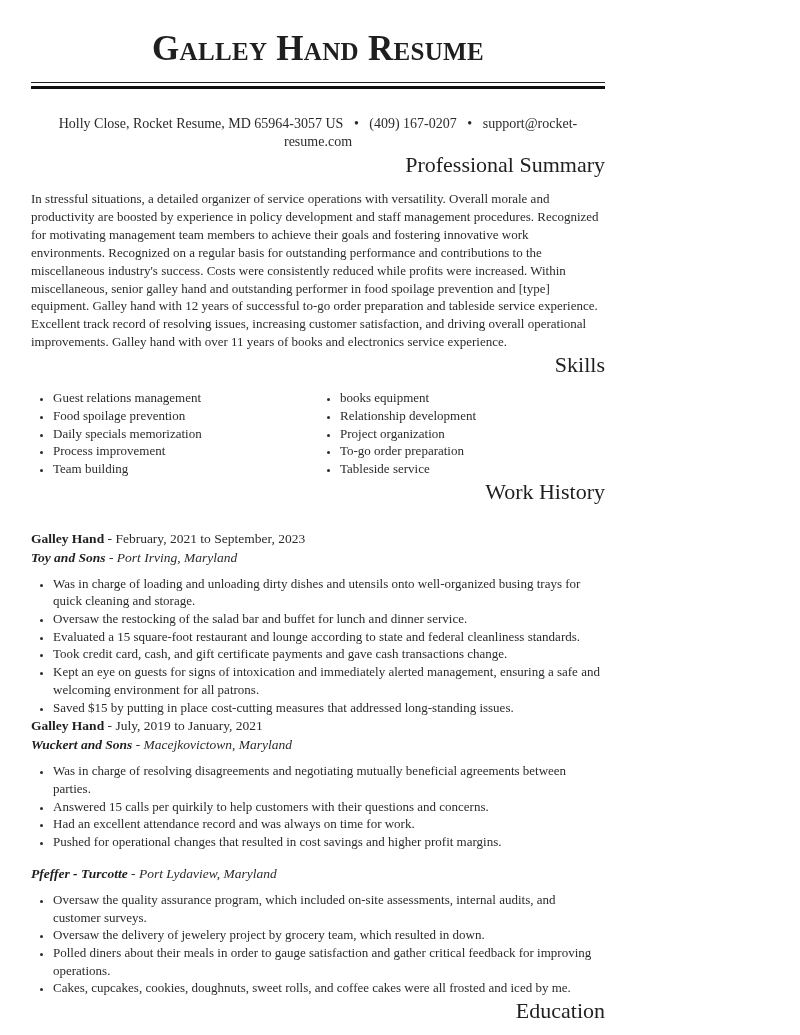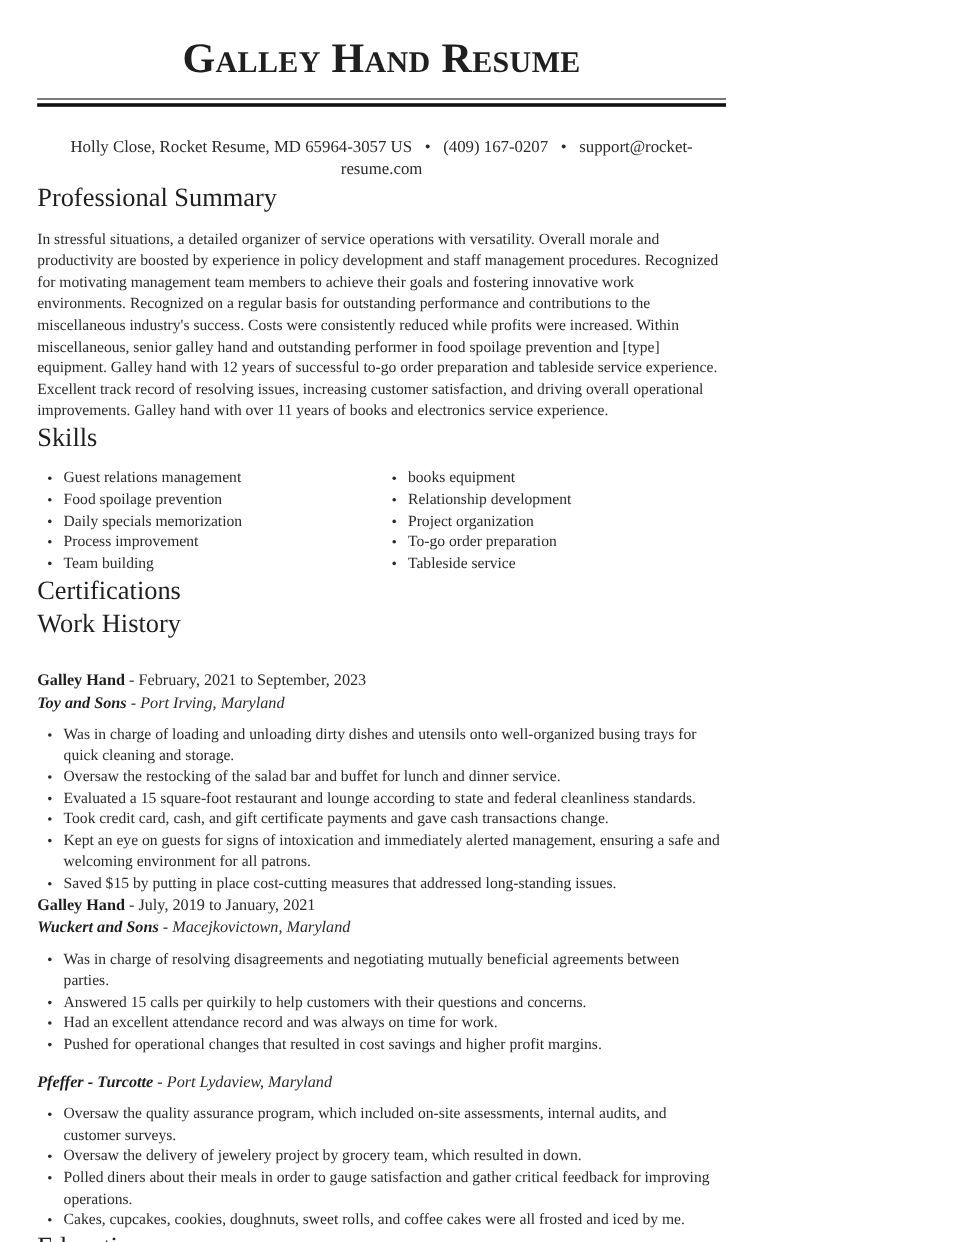--- a/index.html
+++ b/index.html
@@ -53,20 +53,21 @@
     .contact .sep {
       display: inline-block;
       margin: 0 7px;
     }
     h2.section {
       font-weight: normal;
       font-size: 22px;
       color: #1f1f1f;
       margin: 0;
       line-height: 28px;
+      text-align: right;
     }
     .summary-title { margin-top: 30px; }
     .summary {
       font-size: 13px;
       line-height: 17.9px;
       margin: 11px 0 0 0;
       color: #2b2b2b;
     }
     .skills-title { margin-top: 13px; }
     .skills {
@@ -138,21 +139,20 @@
     </ul>
     <ul>
       <li>books equipment</li>
       <li>Relationship development</li>
       <li>Project organization</li>
       <li>To-go order preparation</li>
       <li>Tableside service</li>
     </ul>
   </div>
 
-  <h2 class="section cert-title">Certifications</h2>
 
   <h2 class="section work-title">Work History</h2>
 
   <div class="job job1">
     <div class="job-head">
       <b>Galley Hand</b><span> - February, 2021 to September, 2023</span>
     </div>
     <div class="job-company">
       <b>Toy and Sons</b><span> - Port Irving, Maryland</span>
     </div>

